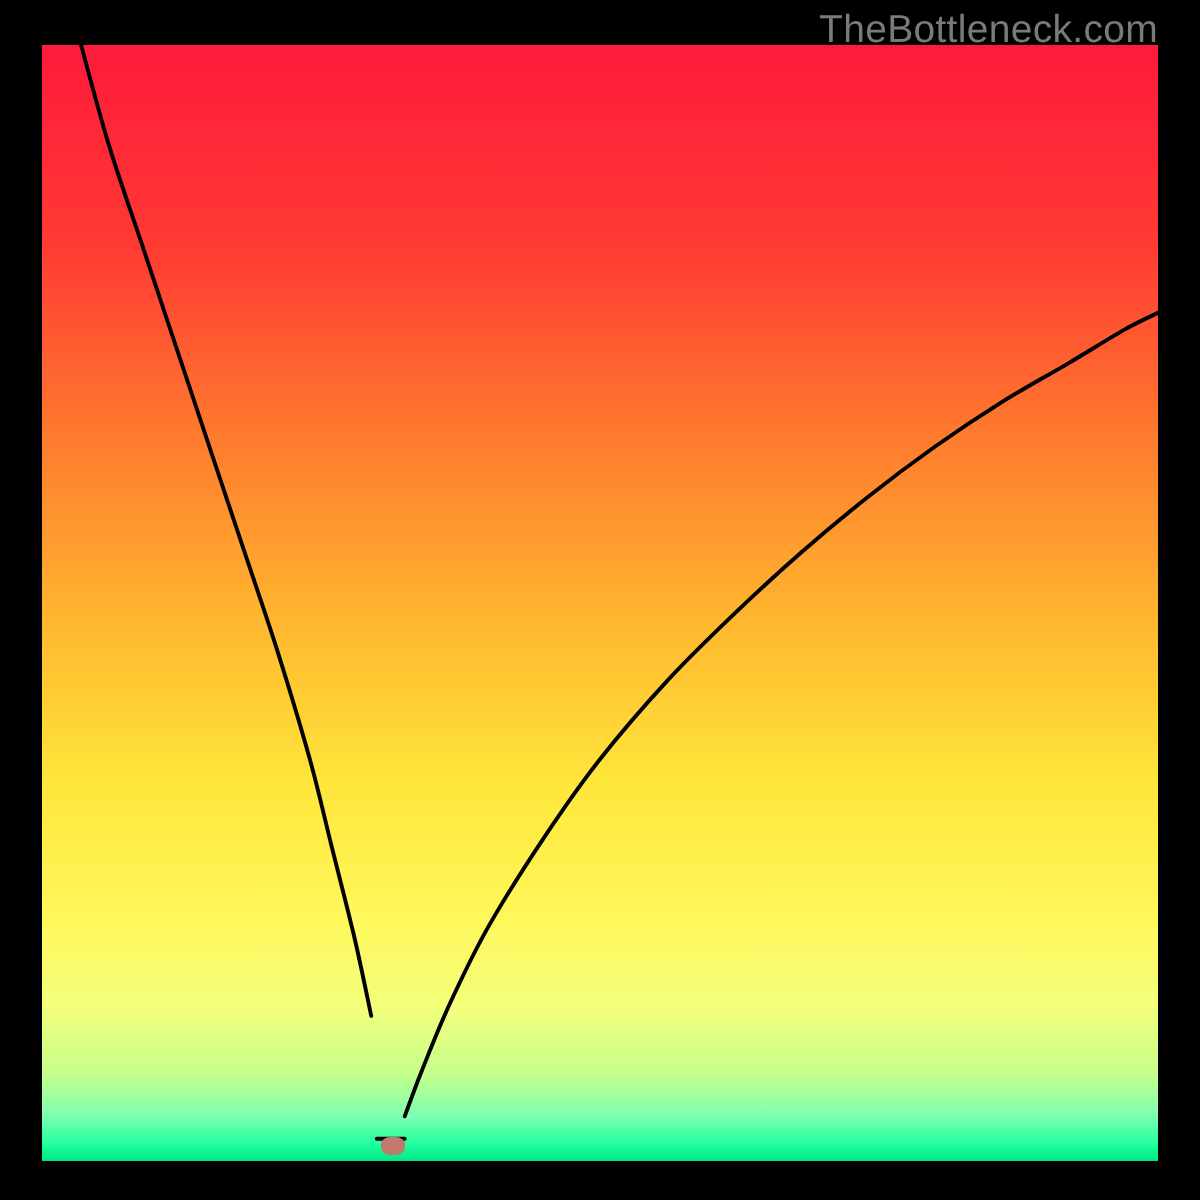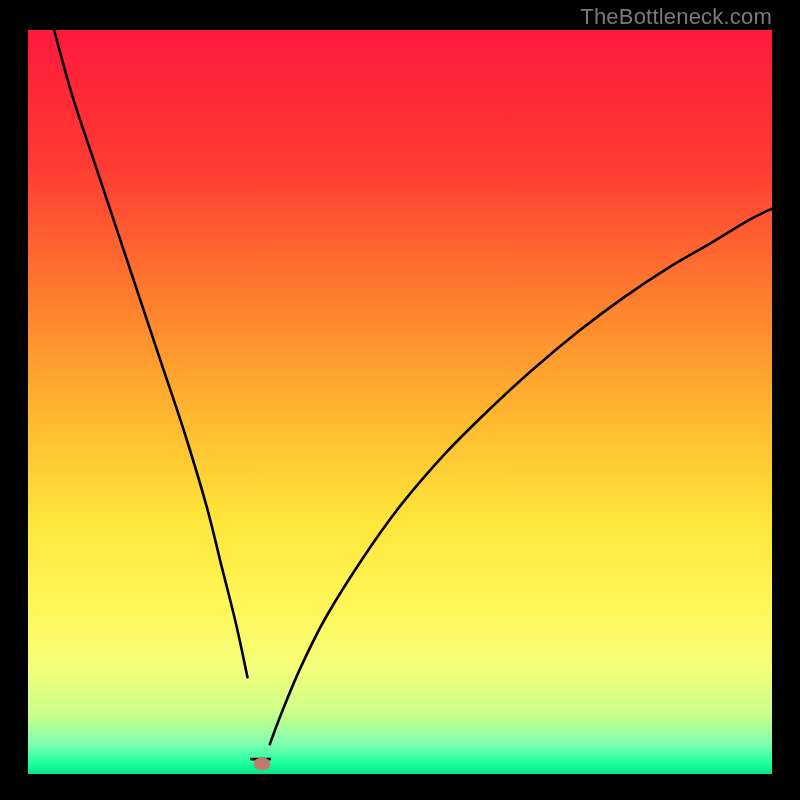--- a/index.html
+++ b/index.html
@@ -32,21 +32,21 @@
     top: 0;
     width: 100%;
     height: 100%;
     pointer-events: none;
   }
   .watermark {
     position: absolute;
     top: 4px;
     right: 28px;
     color: #7a7a7a;
-    font-size: 22px;
+    font-size: 26px;
     font-weight: 500;
     letter-spacing: 0.2px;
   }
   .marker {
     position: absolute;
     width: 16px;
     height: 12px;
     border-radius: 6px / 5px;
     background: #c17a6b;
     transform: translate(-50%, -50%);

